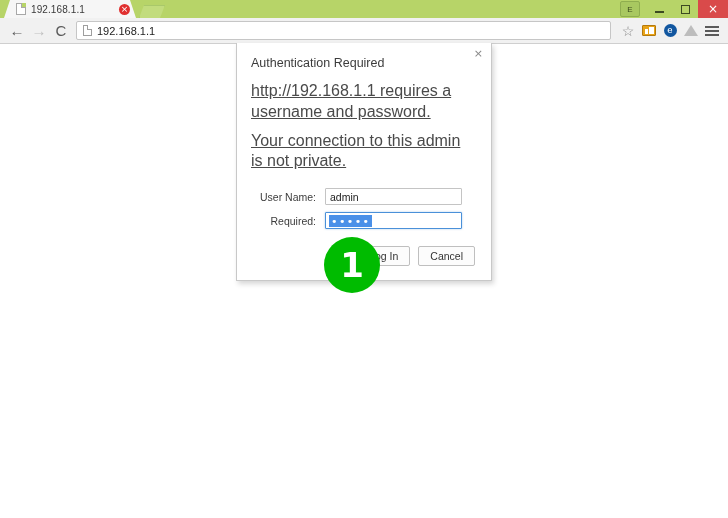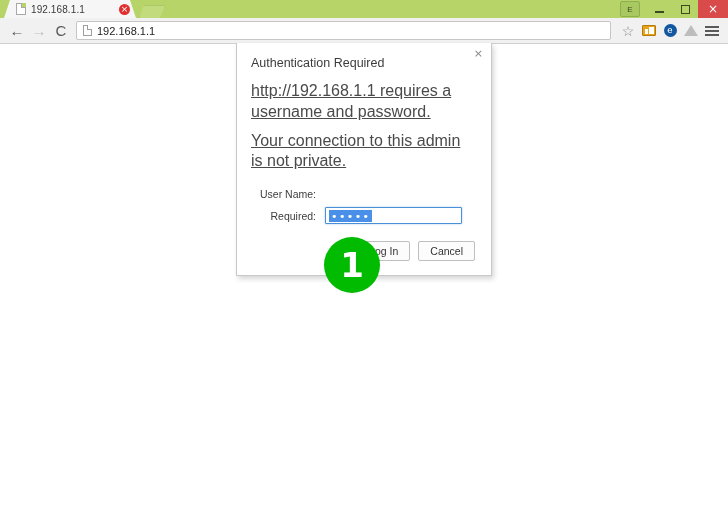--- a/index.html
+++ b/index.html
@@ -454,20 +454,23 @@
       <div id="dialog-close">×</div>
 
       <div id="dialog-title">Authentication Required</div>
 
       <p class="dialog-text">http://192.168.1.1 requires a username and password.</p>
       <p class="dialog-text">Your connection to this admin is not private.</p>
 
       <div id="form-rows">
         <div class="form-row">
           <span class="form-label">User Name:</span>
+          <div class="form-input">
+            <span>admin</span>
+          </div>
         </div>
         <div class="form-row">
           <span class="form-label">Required:</span>
           <div class="form-input focused">
             <span id="password-selection">•••••</span>
           </div>
         </div>
       </div>
 
       <div id="dialog-buttons">

